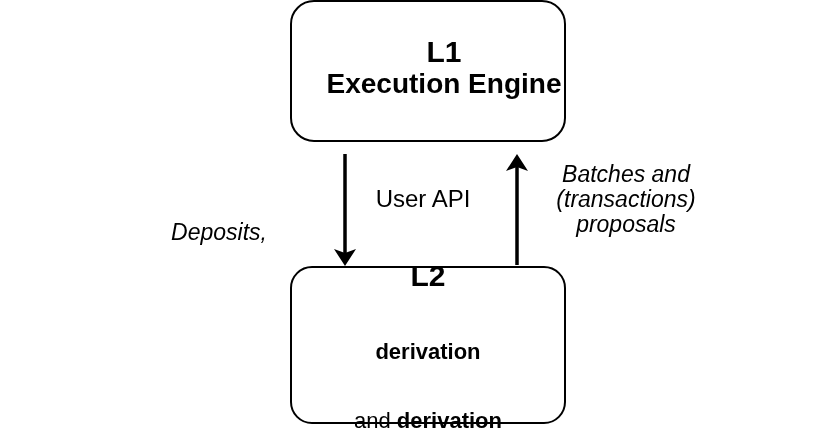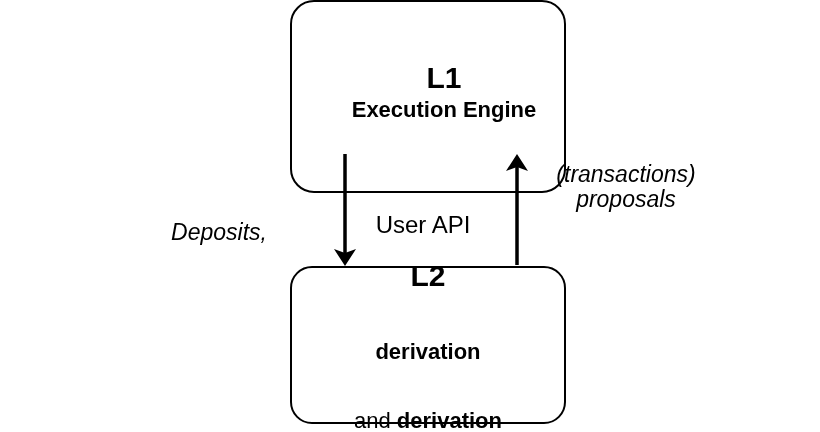--- a/index.html
+++ b/index.html
@@ -19,29 +19,29 @@
     box-sizing: border-box;
     border: 2px solid #000000;
     border-radius: 24px;
     background: #ffffff;
     display: flex;
     flex-direction: column;
     align-items: center;
     justify-content: center;
     text-align: center;
   }
-  .box-l1 { top: 0px; height: 193px; padding-bottom: 12px; padding-left: 32px; }
+  .box-l1 { top: 0px; height: 142px; padding-bottom: 12px; padding-left: 32px; }
   .box-l2 { top: 266px; height: 158px; border-radius: 22px; }
   .box-title {
     font-size: 30px;
     font-weight: bold;
     line-height: 38px;
   }
   .box-subtitle {
-    font-size: 22px;
+    font-size: 28px;
     font-weight: bold;
     line-height: 26px;
   }
   .box-line {
     font-size: 22px;
     line-height: 25px;
     font-weight: bold;
     margin-top: 44px;
   }
   .weight-regular { font-weight: normal; }
@@ -66,21 +66,20 @@
     width: 220px;
     font-style: italic;
     margin-top: 44px;
   }
   .edge-label-middle {
     top: 186px;
     left: 363px;
     width: 120px;
     font-size: 24px;
     font-style: normal;
-    margin-top: 26px;
   }
   .edge-label-right {
     top: 162px;
     left: 516px;
     width: 220px;
     font-style: italic;
   }
 </style>
 </head>
 <body>
@@ -109,17 +108,18 @@
     </g>
   </svg>
 
   <div class="edge-label edge-label-left">
     <div>Deposits,</div>
   </div>
 
   <div class="edge-label edge-label-middle">User API</div>
 
   <div class="edge-label edge-label-right">
+    <div>Batches and</div>
     <div>(transactions)</div>
     <div>proposals</div>
   </div>
 
 </div>
 
 </body></html>

